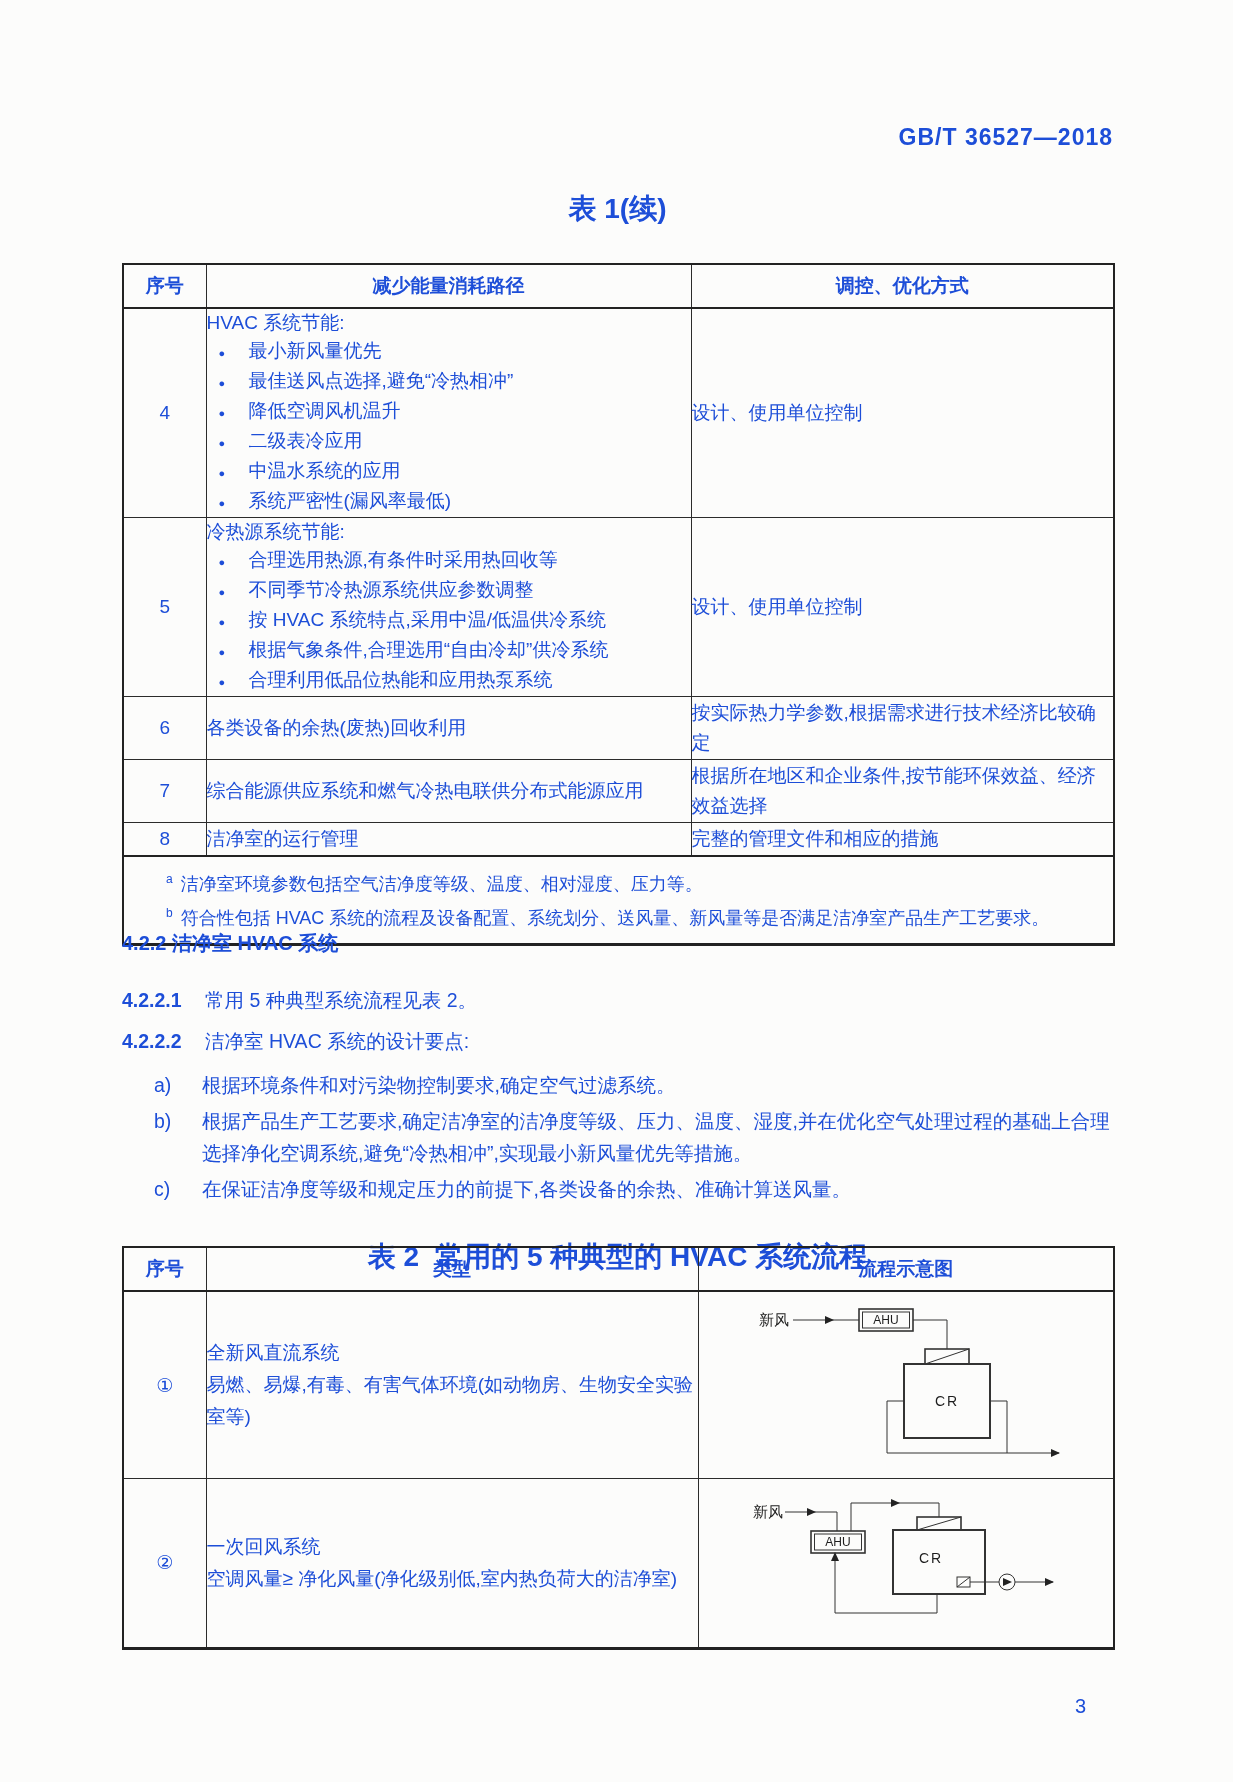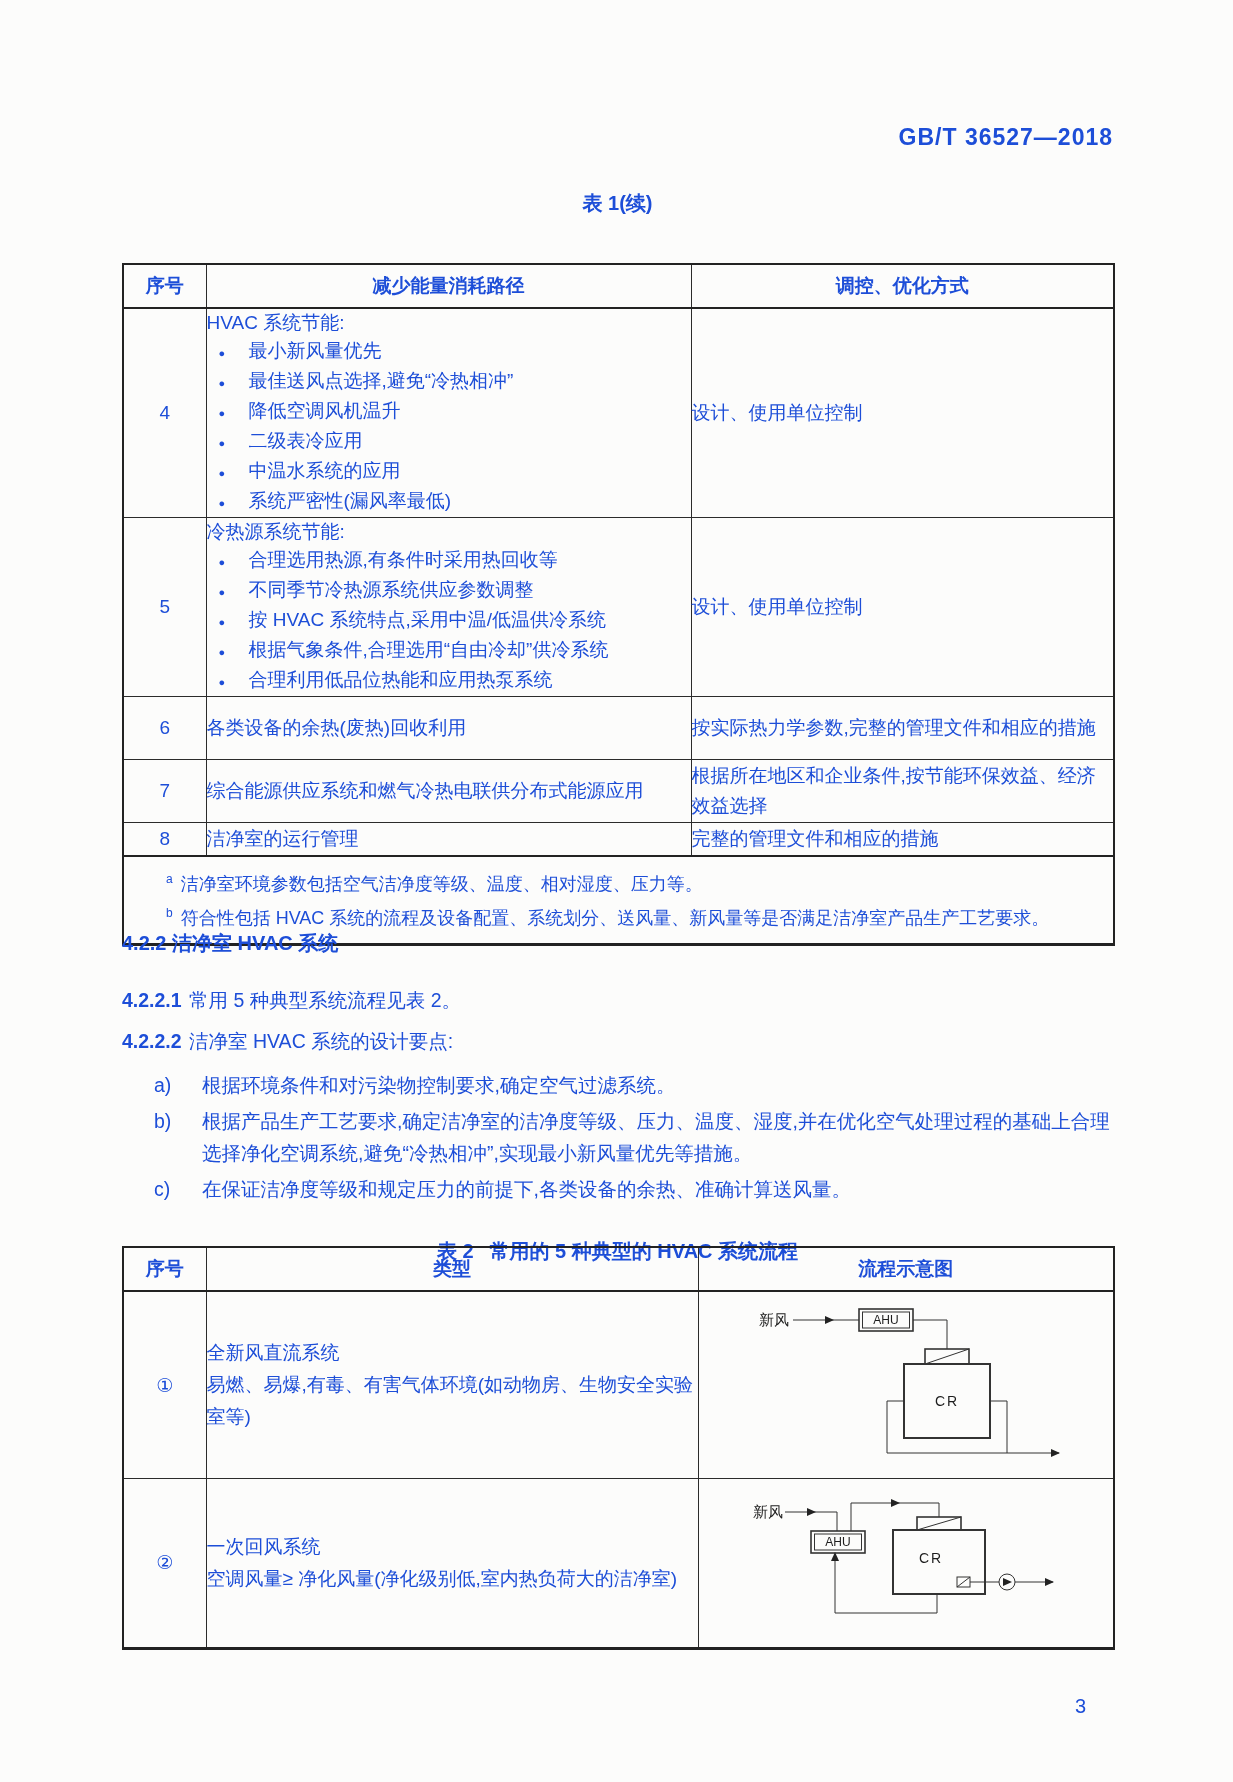--- a/index.html
+++ b/index.html
@@ -5,21 +5,21 @@
   html,body{margin:0;padding:0;background:#e8e8e8;}
   .page{
     position:relative;width:1233px;height:1782px;margin:0 auto;
     background:#fcfcfb;color:#1d4ed8;
     font-family:"Liberation Sans","DejaVu Sans",sans-serif;
   }
   .header-code{
     position:absolute;top:124px;left:122px;width:991px;text-align:right;
     font-size:23px;font-weight:bold;letter-spacing:1px;
   }
-  .t-title{position:absolute;left:122px;width:991px;text-align:center;font-size:20px;font-weight:bold;}
+  .t-title{position:absolute;left:122px;width:991px;text-align:center;font-size:28px;font-weight:bold;}
   .t1-title{top:190px;}
   .t2-title{top:1202px;margin-top:36px;}
   .t2-title .gap{display:inline-block;width:16px;}
 
   table.doc{
     position:absolute;left:122px;width:991px;border-collapse:collapse;table-layout:fixed;
     font-size:19px;
   }
   table.t1{top:263px;}
   table.t2{top:1246px;}
@@ -43,21 +43,21 @@
   tr.r-low td{height:32px;}
   tr.fnotes td{
     border-top:2px solid #222;padding:8px 14px 10px 30px;line-height:29px;font-size:18px;
   }
   tr.fnotes sup{font-size:12px;margin-right:8px;}
   .fn-line{padding-left:12px;}
 
   .sections{position:absolute;top:930px;left:122px;width:991px;font-size:19.5px;}
   .sec-h{font-size:20px;font-weight:bold;margin:0 0 30px 0;}
   .sec-line{margin:0 0 14px 0;}
-  .sec-line .num{font-weight:bold;margin-right:2px;}
+  .sec-line .num{font-weight:bold;margin-right:18px;}
   .abc{margin:2px 0 0 0;}
   .abc .item{display:flex;margin-bottom:4px;line-height:32px;}
   .abc .mark{flex:0 0 48px;padding-left:32px;}
   .abc .txt{flex:1;}
 
   td.c-type{padding:6px 12px 6px 16px;line-height:32px;}
   td.c-diag{text-align:center;}
   .t2 tr.d-row1 td{height:186px;}
   .t2 tr.d-row2 td{height:168px;}
   svg text{font-family:"Liberation Sans","DejaVu Sans",sans-serif;fill:#1d1d1d;}
@@ -150,21 +150,21 @@
                 <span class="b-dot">●</span>
                 <span>合理利用低品位热能和应用热泵系统</span>
               </li>
           </ul>
         </td>
         <td class="c-ctrl">设计、使用单位控制</td>
       </tr>
       <tr class="r-mid">
         <td class="c-no">6</td>
         <td class="c-path">各类设备的余热(废热)回收利用</td>
-        <td class="c-ctrl">按实际热力学参数,完整的管理文件和相应的措施</td>
+        <td class="c-ctrl">按实际热力学参数,根据需求进行技术经济比较确定</td>
       </tr>
       <tr class="r-mid">
         <td class="c-no">7</td>
         <td class="c-path">综合能源供应系统和燃气冷热电联供分布式能源应用</td>
         <td class="c-ctrl">根据所在地区和企业条件,按节能环保效益、经济效益选择</td>
       </tr>
       <tr class="r-low">
         <td class="c-no">8</td>
         <td class="c-path">洁净室的运行管理</td>
         <td class="c-ctrl">完整的管理文件和相应的措施</td>

